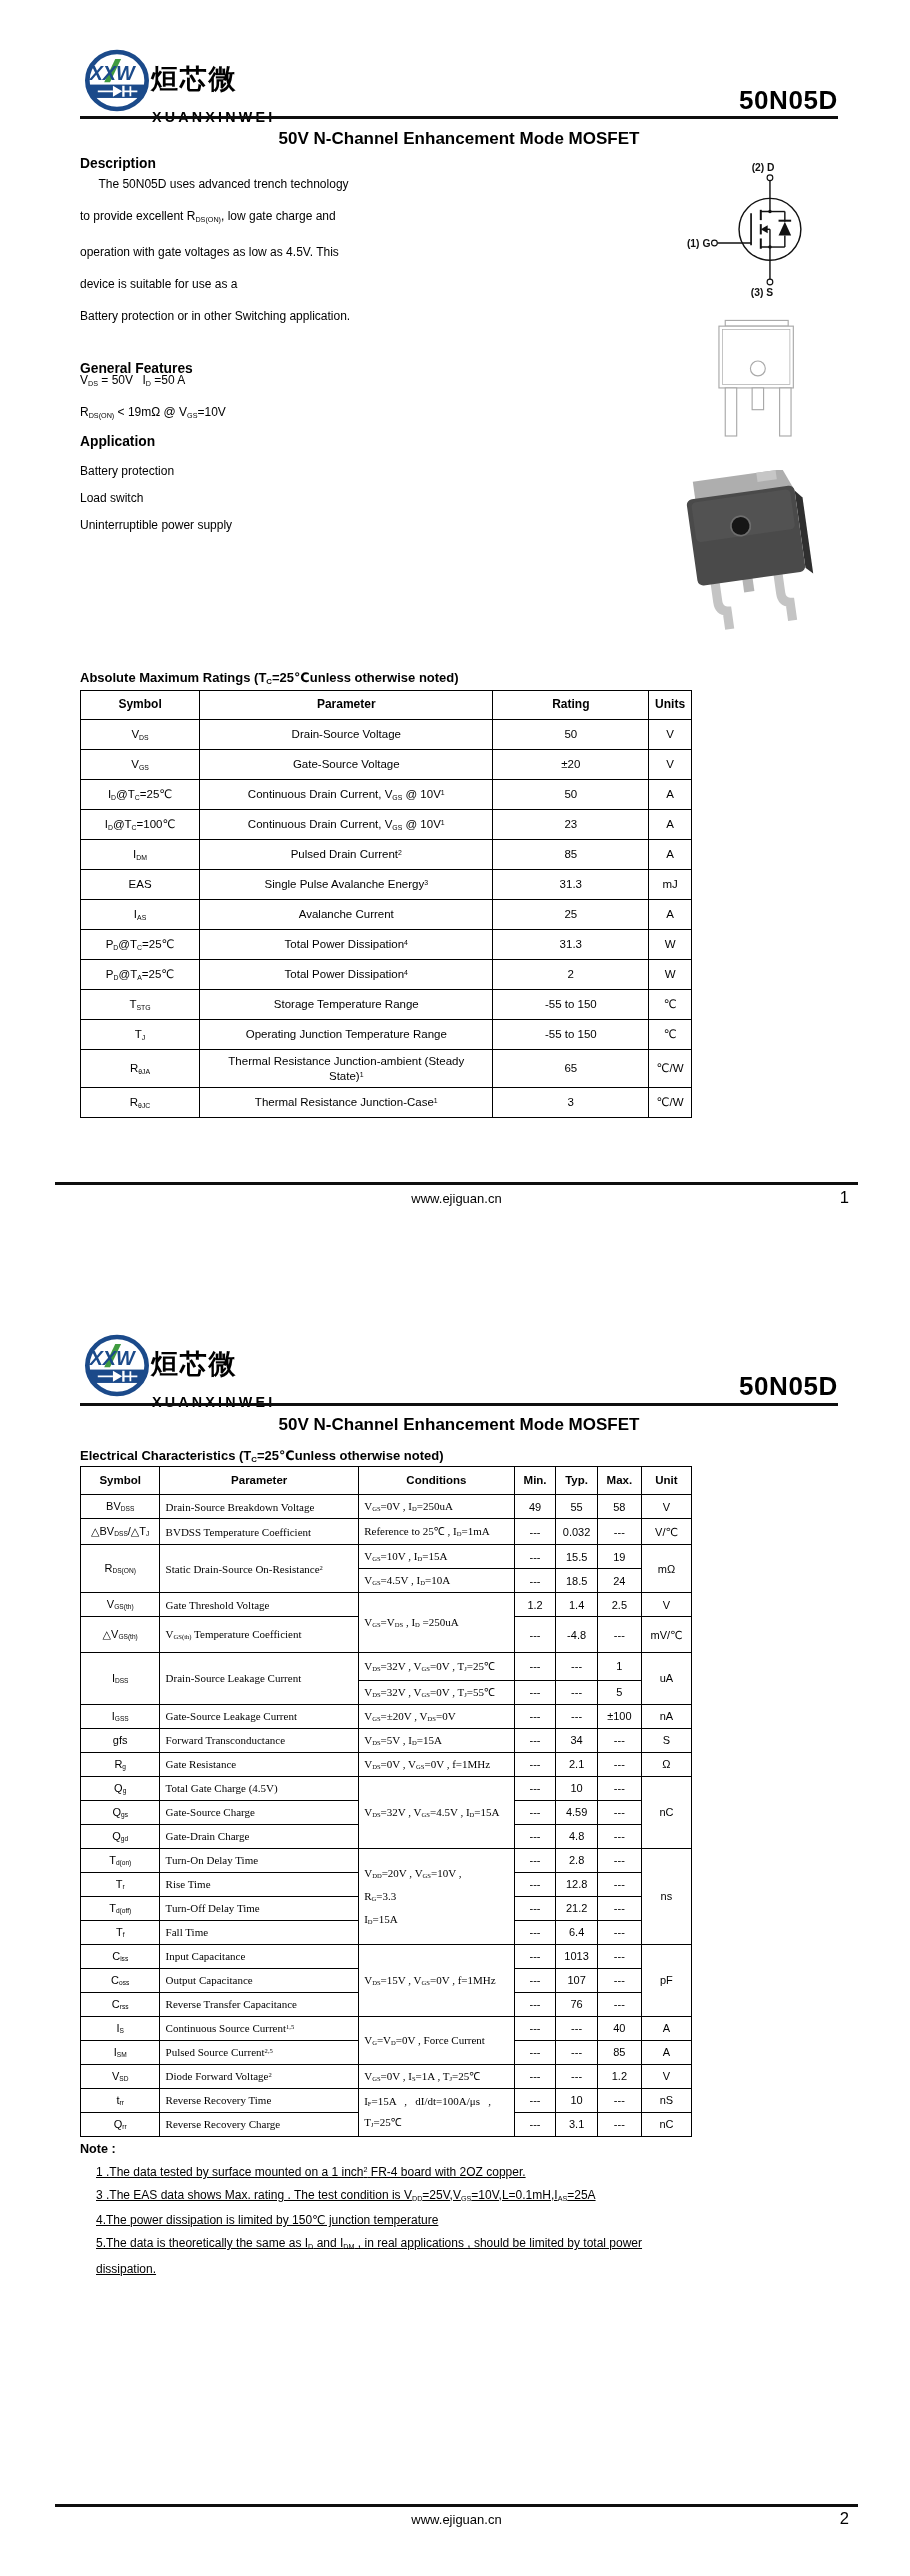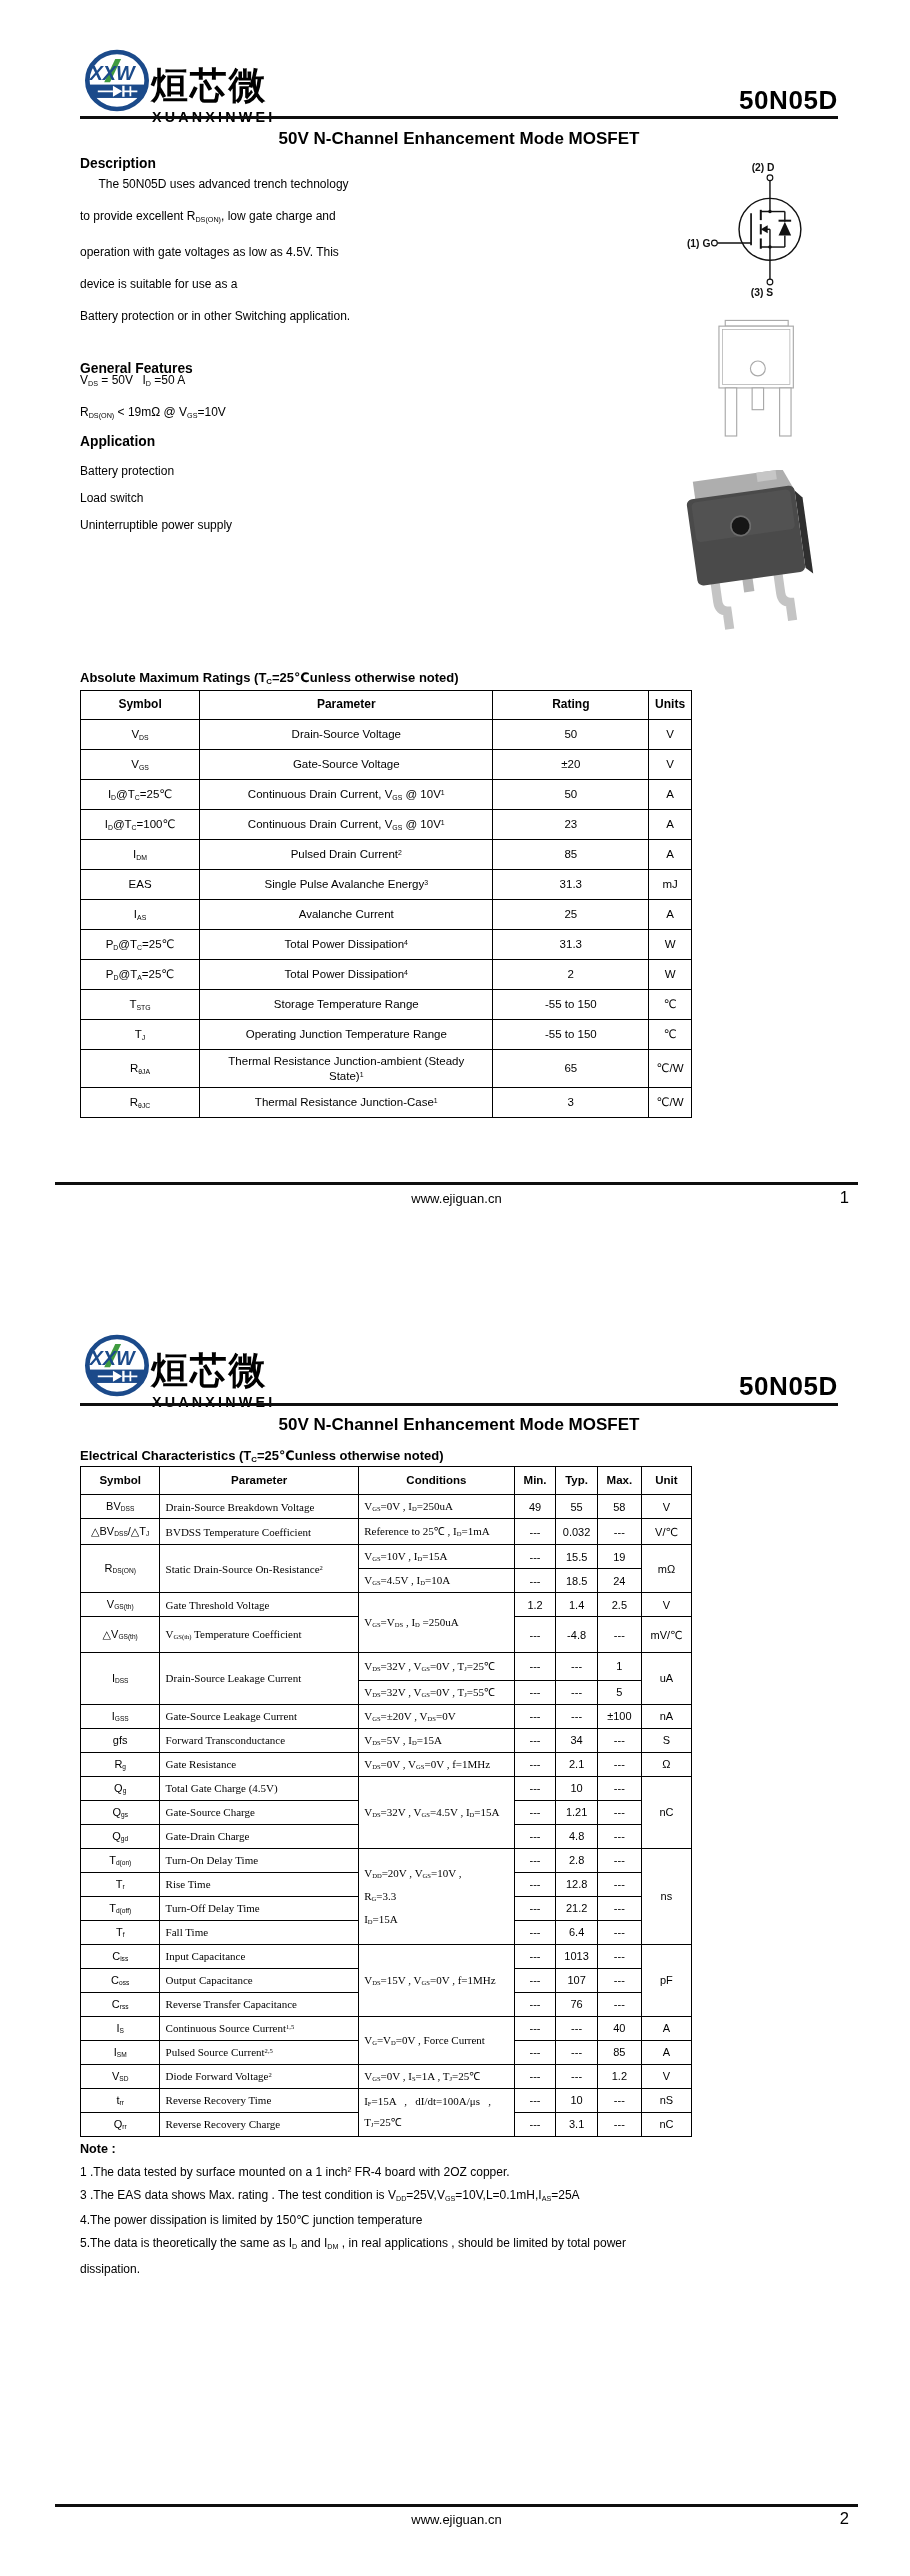--- a/index.html
+++ b/index.html
@@ -12,21 +12,21 @@
 
   
   .part-title{width:758px;text-align:right;font-size:26px;font-weight:bold;line-height:29px;letter-spacing:0.6px;}
   .subtitle{width:758px;text-align:center;font-size:17px;font-weight:bold;line-height:19.5px;}
   .h-rule{background:#0e0e0e;}
   .footer-site{width:803px;text-align:center;font-size:13px;}
   .footer-page{width:57px;text-align:right;font-size:16.6px;}
 
   
   .logo{width:275px;height:86px;}
-  .logo-cn{position:absolute;left:71px;top:15px;font-size:37px;font-weight:bold;letter-spacing:1.7px;
+  .logo-cn{position:absolute;left:71px;top:15px;font-size:27px;font-weight:bold;letter-spacing:1.7px;
            font-family:"DejaVu Sans","Liberation Sans",sans-serif;}
   .logo-en{position:absolute;left:72px;top:63px;font-size:14.3px;font-weight:600;letter-spacing:3.2px;}
 
   
   .sec-h{font-size:13.8px;font-weight:bold;line-height:17px;}
   .tbl-h{font-size:13px;font-weight:bold;line-height:17px;}
   .body-lines{font-size:12px;}
   .body-lines .bl{white-space:nowrap;}
   .desc .bl{line-height:32px;}
   .desc .bl:first-child{padding-left:18.4px;}
@@ -415,21 +415,21 @@
           <td rowspan="3" class="l">V<sub>DS</sub>=32V , V<sub>GS</sub>=4.5V , I<sub>D</sub>=15A</td>
           <td>---</td>
           <td>10</td>
           <td>---</td>
           <td rowspan="3">nC</td>
         </tr>
         <tr>
           <td>Q<sub>gs</sub></td>
           <td class="l">Gate-Source Charge</td>
           <td>---</td>
-          <td>1.21</td>
+          <td>4.59</td>
           <td>---</td>
         </tr>
         <tr>
           <td>Q<sub>gd</sub></td>
           <td class="l">Gate-Drain Charge</td>
           <td>---</td>
           <td>4.8</td>
           <td>---</td>
         </tr>
         <tr>
@@ -525,21 +525,21 @@
           <td class="l">Reverse Recovery Charge</td>
           <td>---</td>
           <td>3.1</td>
           <td>---</td>
           <td>nC</td>
         </tr>
       </tbody>
     </table>
 
   <div class="abs notes-h" style="left:80px;top:2141px;">Note :</div>
-  <div class="abs notes" style="left:80px;top:2158px;width:803px;">
+  <div class="abs notes" style="left:96px;top:2158px;width:803px;text-decoration:underline;">
     <div class="nl">1 .The data tested by surface mounted on a 1 inch<sup>2</sup> FR-4 board with 2OZ copper.</div>
     <div class="nl">3 .The EAS data shows Max. rating . The test condition is V<sub>DD</sub>=25V,V<sub>GS</sub>=10V,L=0.1mH,I<sub>AS</sub>=25A</div>
     <div class="nl">4.The power dissipation is limited by 150℃ junction temperature</div>
     <div class="nl">5.The data is theoretically the same as I<sub>D</sub> and I<sub>DM</sub> , in real applications , should be limited by total power</div>
     <div class="nl">dissipation.</div>
   </div>
 
   <div class="abs h-rule" style="left:55px;top:2504px;width:803px;height:3.4px;"></div>
   <div class="abs footer-site" style="left:55px;top:2512px;">www.ejiguan.cn</div>
   <div class="abs footer-page" style="left:792px;top:2509px;">2</div>

